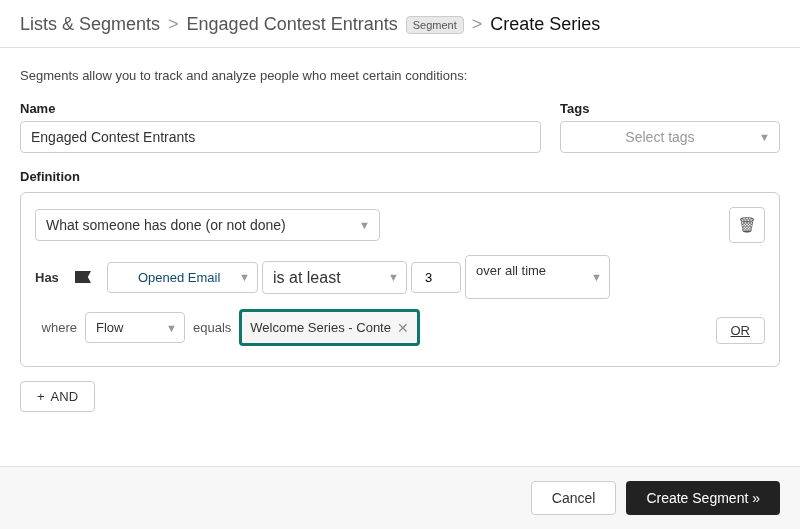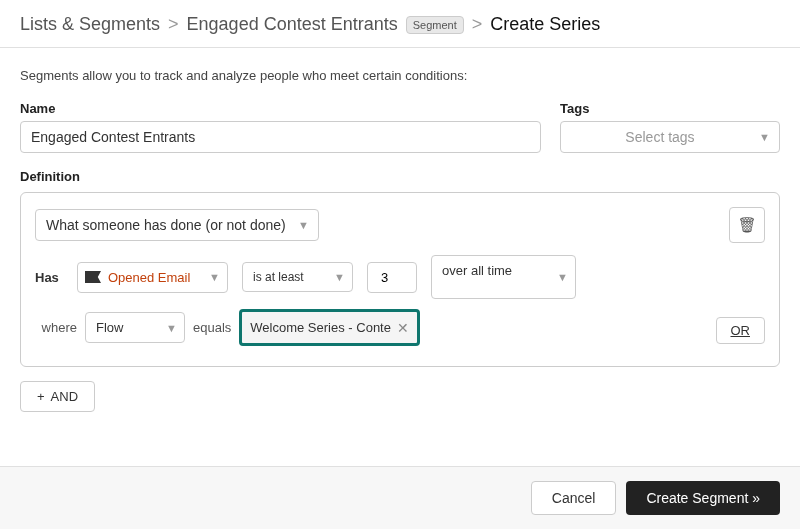--- a/index.html
+++ b/index.html
@@ -127,21 +127,21 @@
 
     
     .condition-top {
       display: flex;
       align-items: center;
       justify-content: space-between;
       margin-bottom: 12px;
     }
     .condition-dropdown {
       position: relative;
-      width: 284px;
+      width: 345px;
     }
     .condition-dropdown select {
       width: 100%;
       appearance: none;
       border: 1px solid #ccc;
       border-radius: 4px;
       padding: 7px 30px 7px 10px;
       font-size: 14px;
       color: #333;
       background: #fff;
@@ -168,21 +168,21 @@
       justify-content: center;
       cursor: pointer;
       color: #555;
       font-size: 15px;
     }
 
     
     .has-row {
       display: flex;
       align-items: center;
-      gap: 14px;
+      gap: 4px;
       margin-bottom: 10px;
     }
     .has-label {
       font-size: 13px;
       font-weight: 600;
       color: #333;
       min-width: 28px;
     }
 
     .dropdown-with-icon {
@@ -198,45 +198,46 @@
       background: #333;
       clip-path: polygon(0 0, 100% 0, 80% 50%, 100% 100%, 0 100%);
       pointer-events: none;
     }
     .dropdown-with-icon select {
       appearance: none;
       border: 1px solid #ccc;
       border-radius: 4px;
       padding: 7px 28px 7px 30px;
       font-size: 13px;
-      color: #c2410c;
+      color: #0c4a6e;
       background: #fff;
       cursor: pointer;
       outline: none;
       min-width: 140px;
+      margin-left: 40px;
     }
     .dropdown-with-icon .arrow {
       position: absolute;
       right: 8px;
       top: 50%;
       transform: translateY(-50%);
       pointer-events: none;
       color: #999;
       font-size: 11px;
     }
 
     .small-select {
       position: relative;
     }
     .small-select select {
       appearance: none;
       border: 1px solid #ccc;
       border-radius: 4px;
-      padding: 7px 20px 7px 10px;
-      font-size: 12px;
+      padding: 7px 28px 7px 10px;
+      font-size: 16px;
       color: #333;
       background: #fff;
       cursor: pointer;
       outline: none;
     }
     .small-select .arrow {
       position: absolute;
       right: 8px;
       top: 50%;
       transform: translateY(-50%);

